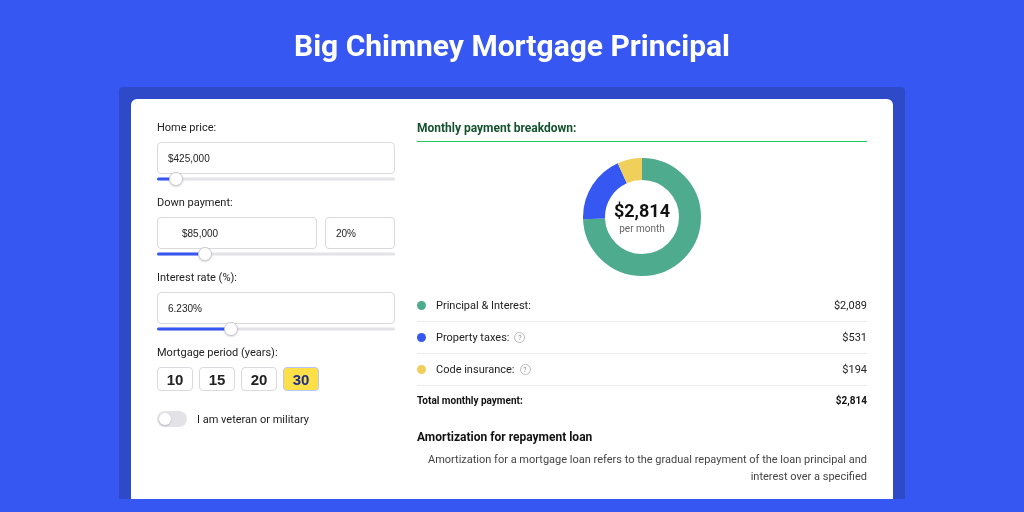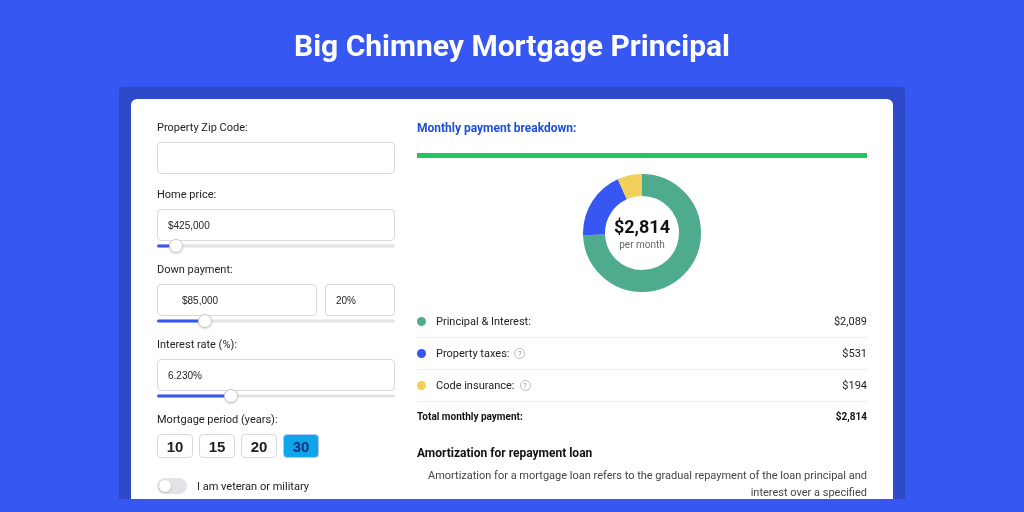--- a/index.html
+++ b/index.html
@@ -95,21 +95,21 @@
     width: 36px; height: 24px;
     border: 1px solid #d9d9de;
     background: #fff;
     border-radius: 4px;
     font-size: 15px;
     font-weight: 600;
     color: #222;
     cursor: pointer;
   }
   .period-btn.active {
-    background: #0ea5e9;
+    background: #fde047;
     border-color: #b8c6ff;
     color: #1a2e8a;
   }
 
   .toggle-row {
     display: flex;
     align-items: center;
     gap: 10px;
     margin-top: 20px;
     font-size: 11px;
@@ -126,23 +126,23 @@
     top: 2px; left: 2px;
     width: 12px; height: 12px;
     background: #fff;
     border-radius: 50%;
     box-shadow: 0 1px 2px rgba(0,0,0,0.2);
   }
 
   .section-h {
     font-size: 12px;
     font-weight: 700;
-    color: #1d4ed8;
-    padding-bottom: 18px;
-    border-bottom: 5px solid #22c55e;
+    color: #14532d;
+    padding-bottom: 6px;
+    border-bottom: 1px solid #22c55e;
   }
 
   .donut-wrap {
     display: flex;
     justify-content: center;
     padding: 14px 0 8px;
   }
   .donut {
     position: relative;
     width: 122px;
@@ -212,24 +212,20 @@
 </head>
 <body>
 
 <div class="page-title">Big Chimney Mortgage Principal</div>
 
 <div class="band">
   <div class="card">
 
     <div class="left">
 
-      <div class="field">
-        <label class="field-label">Property Zip Code:</label>
-        <input class="text-input" value="" style="">
-      </div>
 
       <div class="field-with-slider">
         <label class="field-label">Home price:</label>
         <input class="text-input" value="$425,000" style="">
         <div class="slider">
           <div class="slider-track"></div>
           <div class="slider-fill" id="hp-fill" style="width: 8%;"></div>
           <div class="slider-thumb" id="hp-thumb" style="left: 8%;"></div>
         </div>
       </div>

